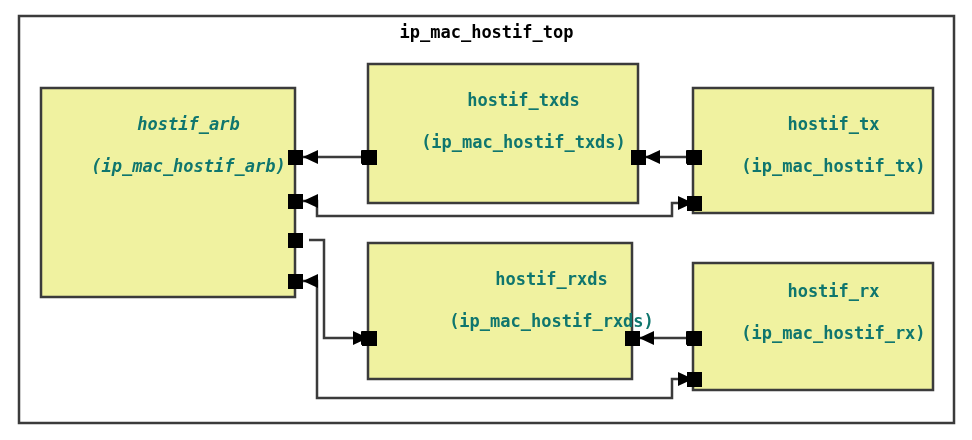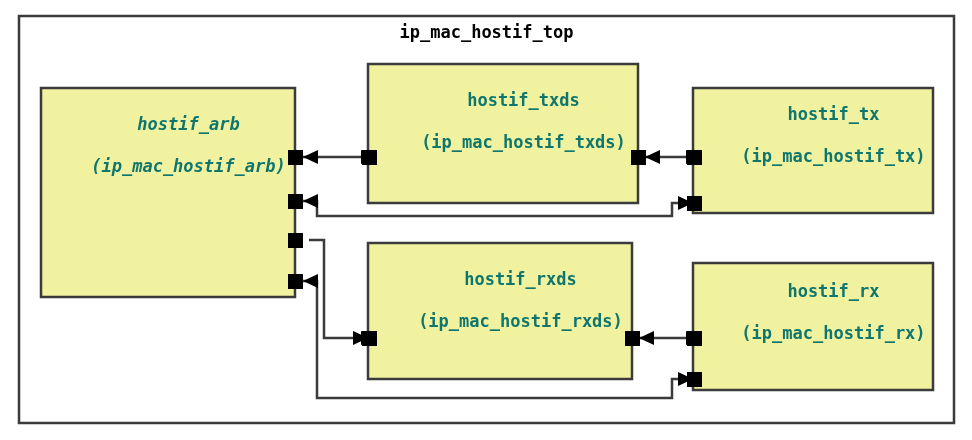--- a/index.html
+++ b/index.html
@@ -130,26 +130,26 @@
   <div class="blk-label" style="left:41px; top:93px; width:254px;font-style:italic;">
     <span>hostif_arb</span><br>
     <span>(ip_mac_hostif_arb)</span>
   </div>
 
   <div class="blk-label" style="left:368px; top:69px; width:270px;">
     <span>hostif_txds</span><br>
     <span>(ip_mac_hostif_txds)</span>
   </div>
 
-  <div class="blk-label" style="left:693px; top:83px; width:240px;">
+  <div class="blk-label" style="left:693px; top:93px; width:240px;">
     <span>hostif_tx</span><br>
     <span>(ip_mac_hostif_tx)</span>
   </div>
 
-  <div class="blk-label" style="left:368px; top:248px; width:264px;">
+  <div class="blk-label" style="left:368px; top:248px; width:264px;padding-left:31px;">
     <span>hostif_rxds</span><br>
     <span>(ip_mac_hostif_rxds)</span>
   </div>
 
   <div class="blk-label" style="left:693px; top:260px; width:240px;">
     <span>hostif_rx</span><br>
     <span>(ip_mac_hostif_rx)</span>
   </div>
 
 </div>

